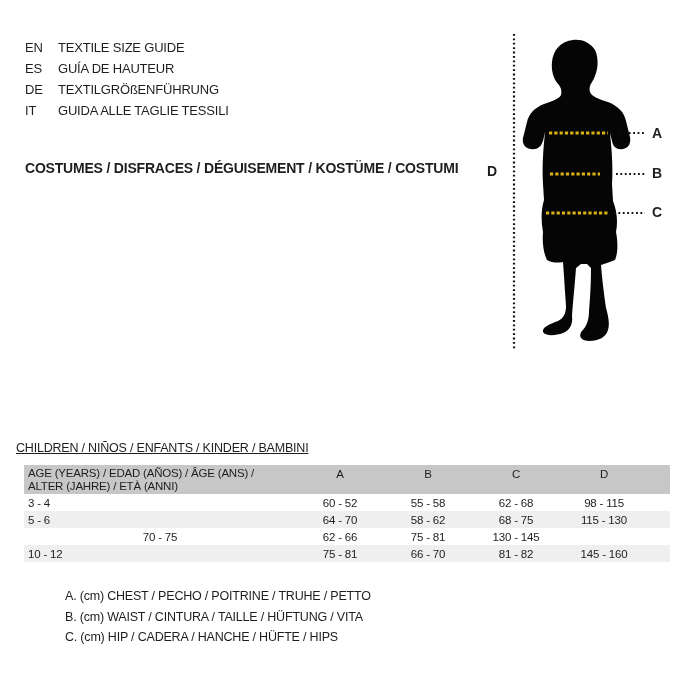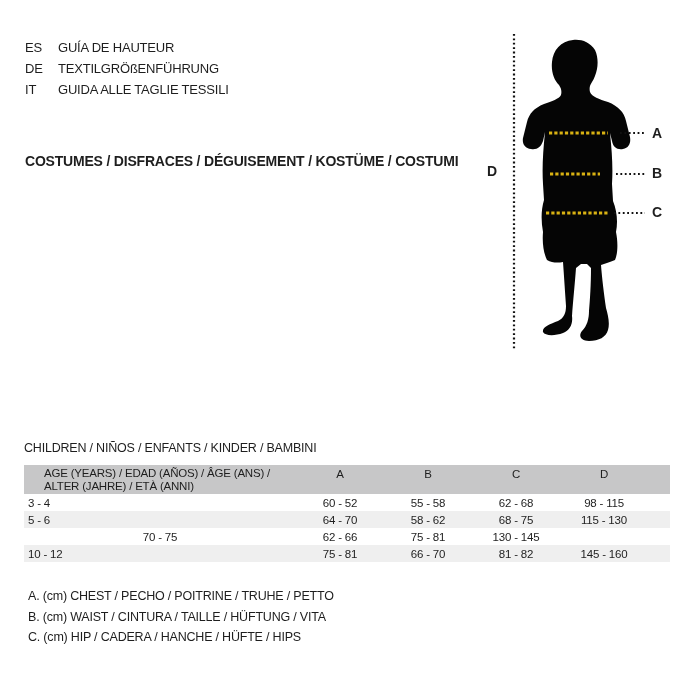--- a/index.html
+++ b/index.html
@@ -7,57 +7,61 @@
     width:700px;height:700px;position:relative;background:#ffffff;
     font-family:"Liberation Sans","DejaVu Sans",sans-serif;
     color:#1e1e1e;overflow:hidden;letter-spacing:-0.2px;
   }
   
   .lang-block{position:absolute;left:25px;top:37px;}
   .lang-row{display:flex;font-size:13px;line-height:21px;}
   .lang-code{width:33px;flex:0 0 33px;}
   .lang-label{white-space:nowrap;}
   .category-line{
-    position:absolute;left:25px;top:153px;font-size:14px;font-weight:bold;
+    position:absolute;left:25px;top:160px;font-size:14px;font-weight:bold;
     white-space:nowrap;
   }
   
   .figure-area{position:absolute;left:480px;top:20px;width:220px;height:340px;}
   .figure-area svg{position:absolute;left:0;top:0;}
   .measure-label{
     position:absolute;font-size:14px;font-weight:bold;line-height:16px;
   }
   .lbl-a{left:172px;top:105px;}
   .lbl-b{left:172px;top:145px;}
   .lbl-c{left:172px;top:184px;}
   .lbl-d{left:7px;top:143px;}
   
   .section-title{
-    position:absolute;left:24px;top:441px;font-size:12.5px;white-space:nowrap;
+    position:absolute;left:16px;top:441px;font-size:12.5px;white-space:nowrap;text-decoration:underline;
   }
   .size-table{position:absolute;left:24px;top:465px;width:646px;font-size:11.5px;}
   .t-row{
     display:grid;grid-template-columns:272px 88px 88px 88px 88px;
     padding-right:22px;align-items:center;
   }
   .t-head{background:#c7c7c8;height:29px;}
-  .t-head .age-head{line-height:13px;padding-left:20px;}
+  .t-head .age-head{line-height:13px;padding-left:4px;}
   .t-head .col-h{text-align:center;align-self:start;line-height:14px;padding-top:2px;}
   .t-data{height:17px;}
   .t-data:nth-child(odd){background:#efefef;}
   .t-data .age-cell{padding-left:4px;}
   .t-data .val-cell{text-align:center;}
   
   .legend{position:absolute;left:28px;top:586px;font-size:12.5px;line-height:20.5px;}
-  .legend-line{white-space:nowrap;}
+  .legend-line{white-space:nowrap;margin-left:37px;}
 </style>
 </head>
 <body>
 
 <div class="lang-block">
+  <div class="lang-row">
+    <span class="lang-code">EN</span>
+    <span class="lang-label">TEXTILE SIZE GUIDE</span>
+  </div>
   <div class="lang-row">
     <span class="lang-code">ES</span>
     <span class="lang-label">GUÍA DE HAUTEUR</span>
   </div>
   <div class="lang-row">
     <span class="lang-code">DE</span>
     <span class="lang-label">TEXTILGRÖßENFÜHRUNG</span>
   </div>
   <div class="lang-row">
     <span class="lang-code">IT</span>

